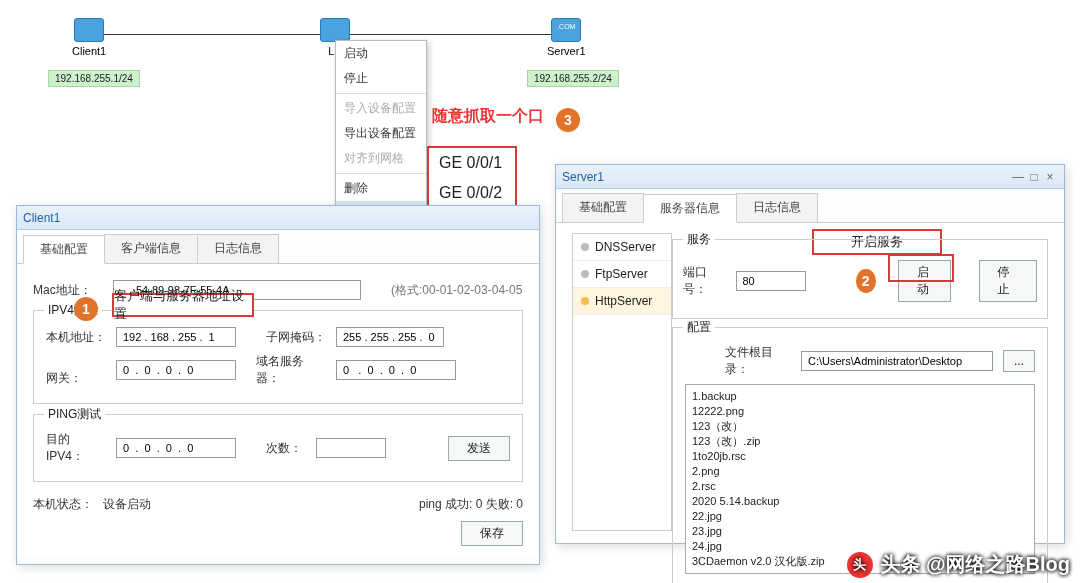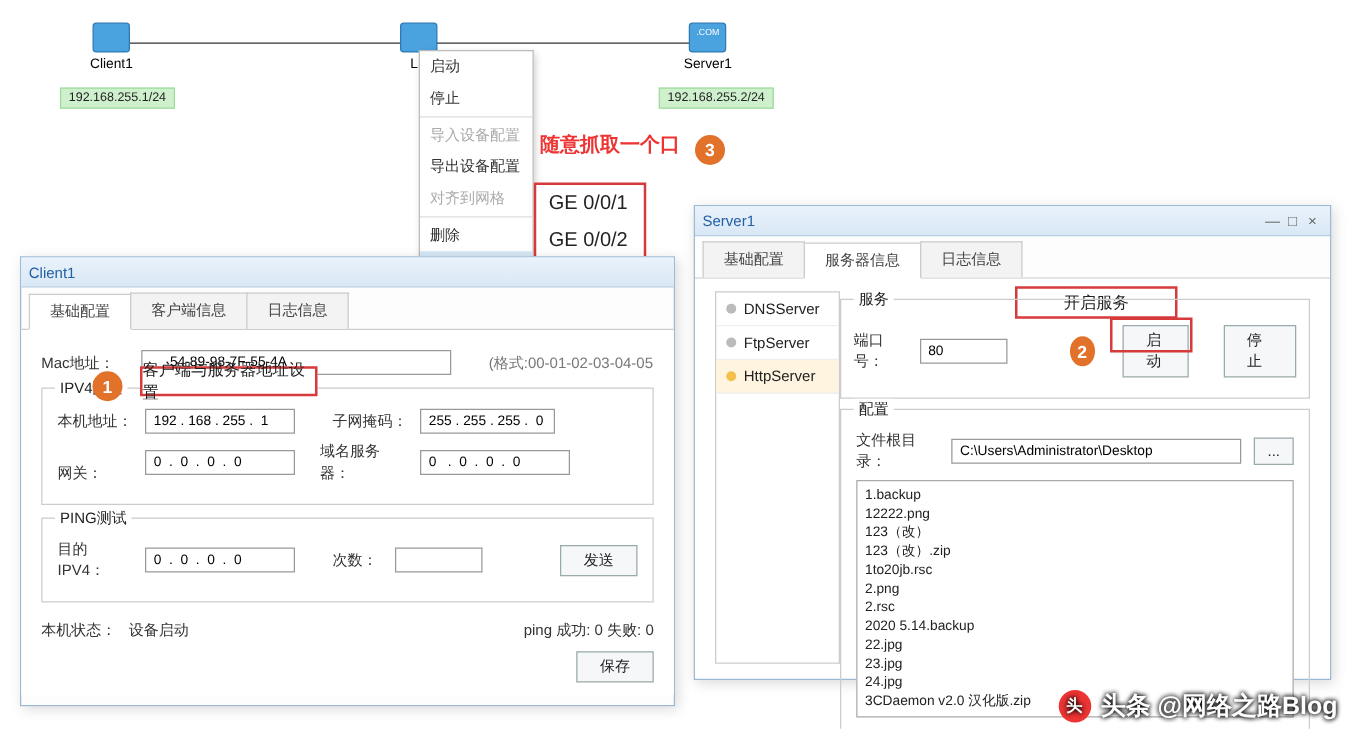--- a/index.html
+++ b/index.html
@@ -194,21 +194,21 @@
             <span class="redbox" style="left:-10px; top:-6px; width:66px; height:28px;"></span>
             <span class="btn">启动</span>
           </span>
           <span class="btn" style="margin-left:18px;">停止</span>
         </div>
       </div>
 
       <div class="fieldset" style="margin-top:8px;">
         <div class="legend">配置</div>
         <div class="rowline">
-          <span class="label" style="width:66px;">文件根目录：</span>
+          <span class="label" style="width:66px;margin-left:40px;">文件根目录：</span>
           <input type="text" style="flex: 1 1 0%;" value="C:\Users\Administrator\Desktop">
           <span class="btn" style="padding:3px 10px;">...</span>
         </div>
         <div class="filelist" id="filelist">
             <div>1.backup</div>
             <div>12222.png</div>
             <div>123（改）</div>
             <div>123（改）.zip</div>
             <div>1to20jb.rsc</div>
             <div>2.png</div>

